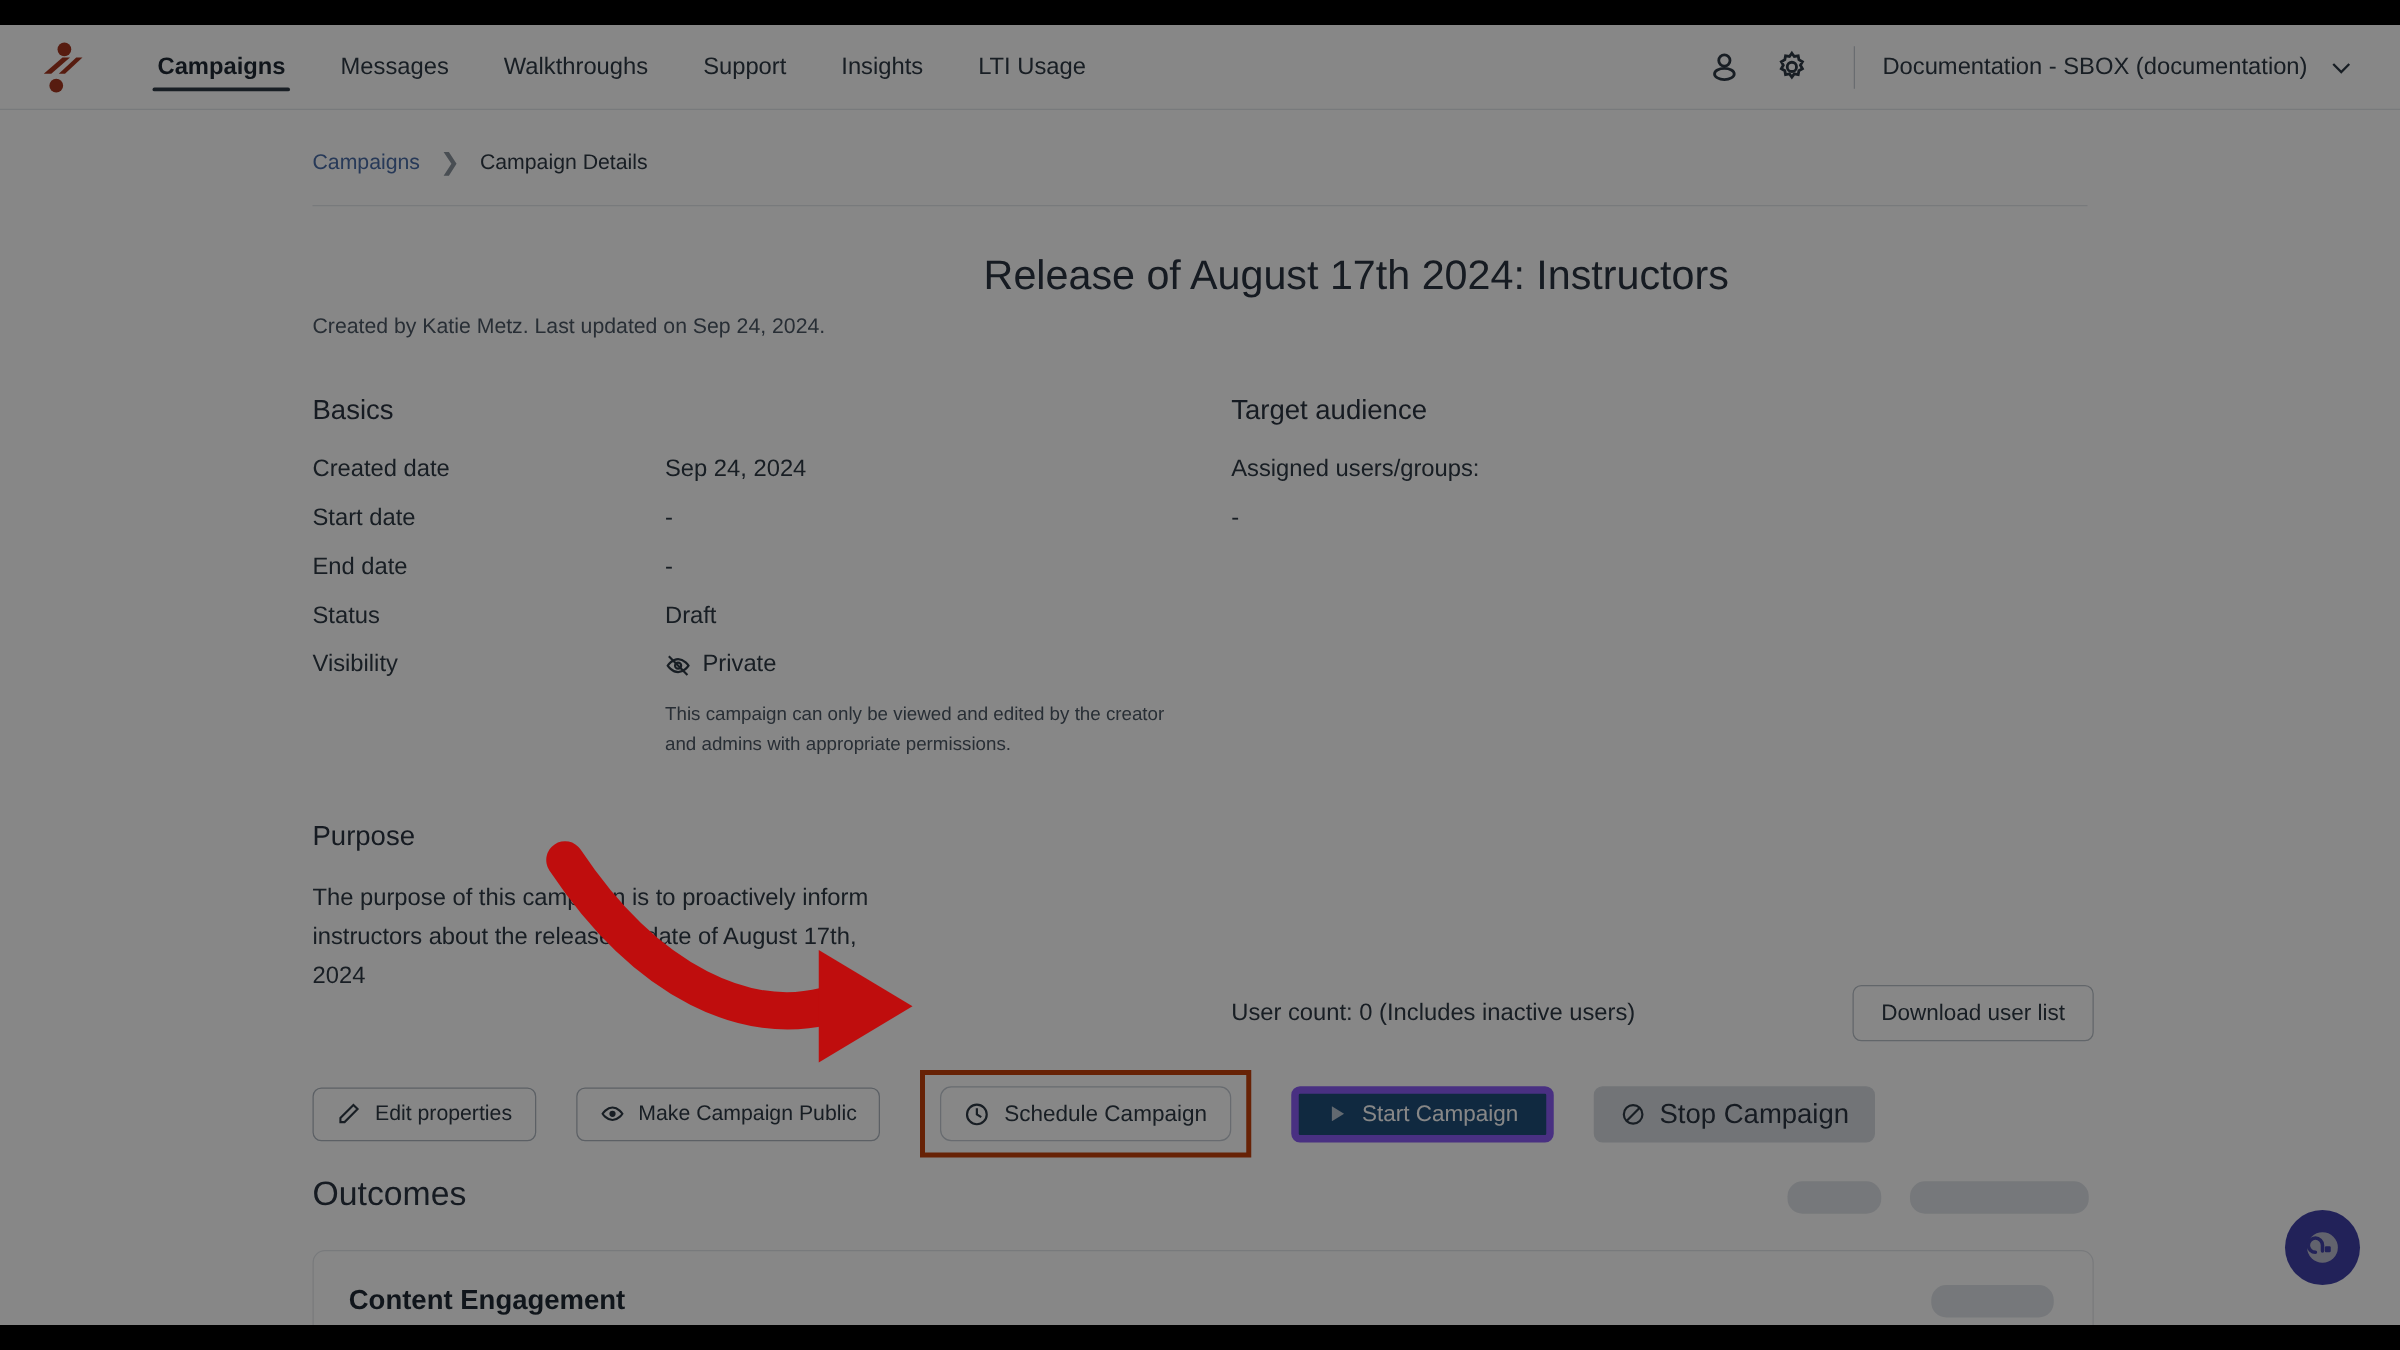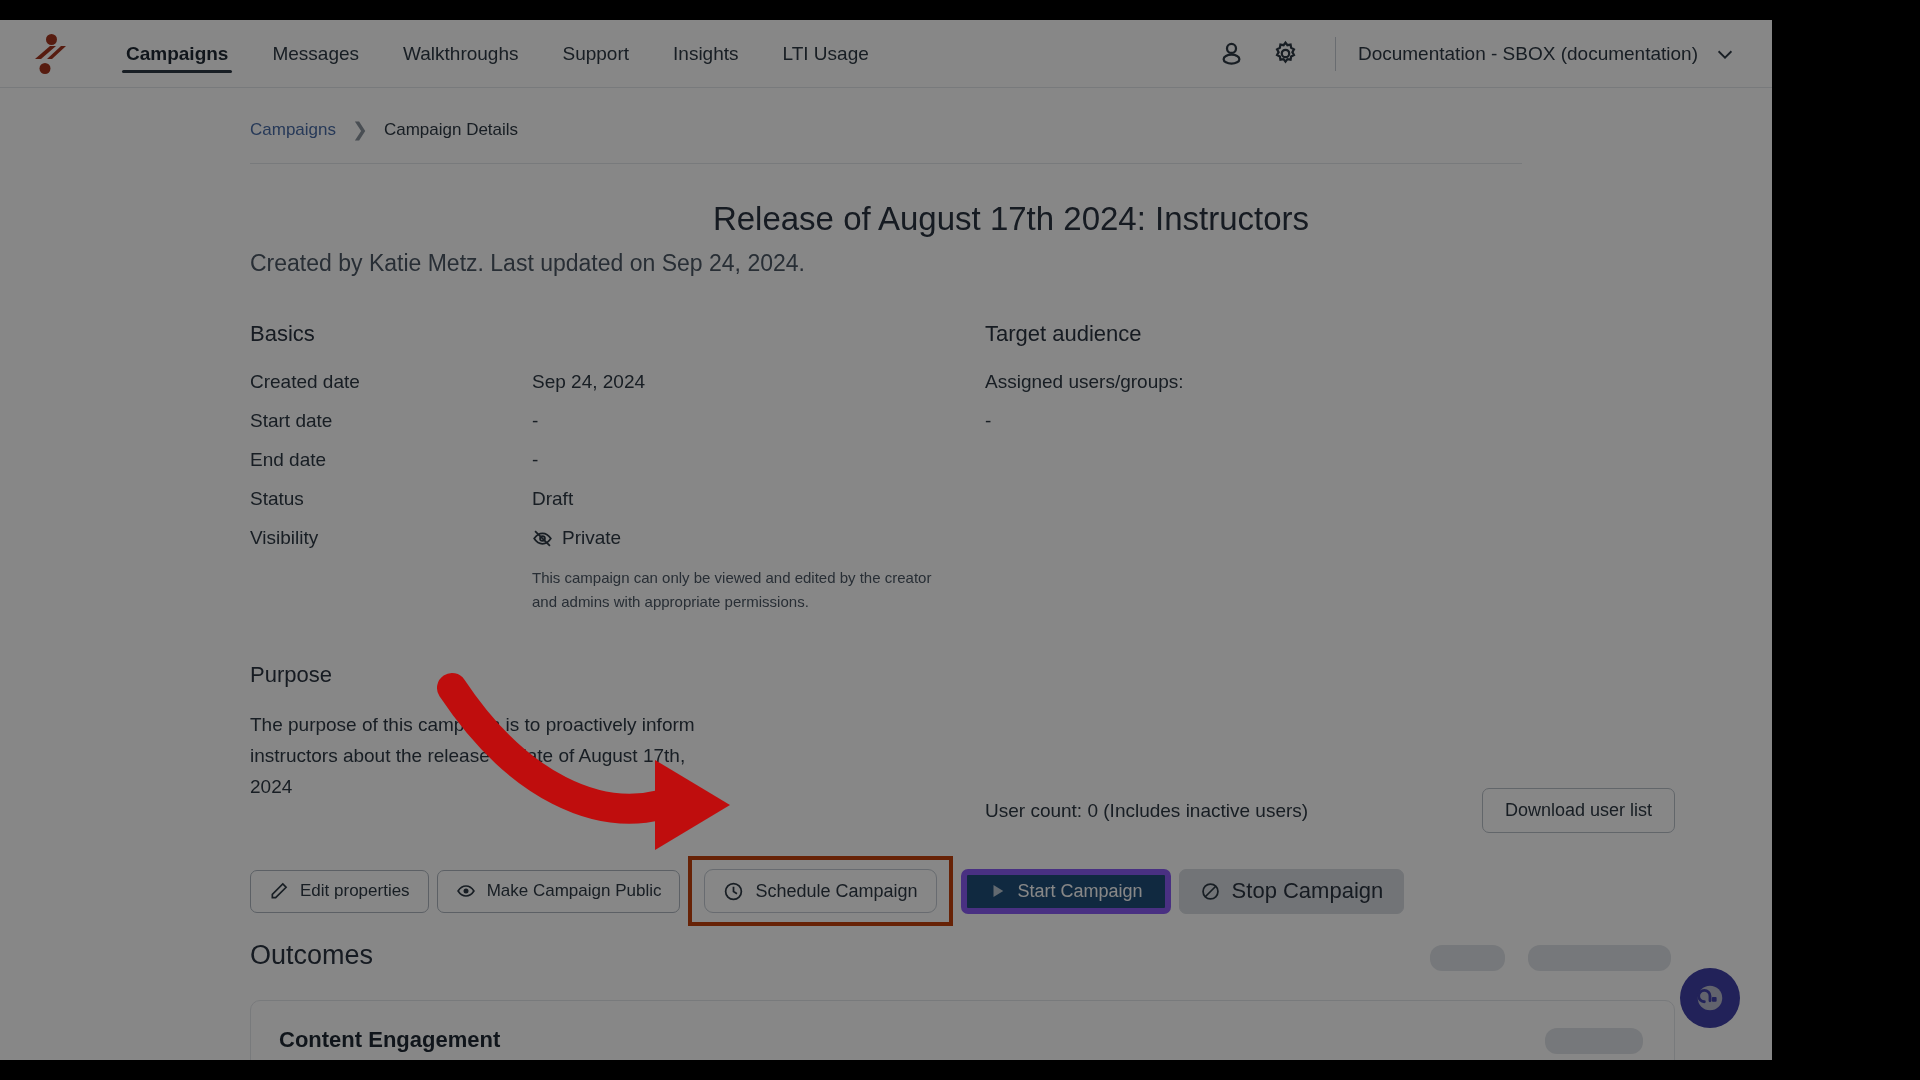--- a/index.html
+++ b/index.html
@@ -7,21 +7,21 @@
     width:1920px; height:1080px;
     background:#000;
     font-family:"Liberation Sans", sans-serif;
     overflow:hidden;
   }
 
   
   #app {
     position:absolute;
     left:0; top:20px;
-    width:1772px; height:1040px;
+    width:1920px; height:1040px;
     background:#be185d;
     overflow:hidden;
   }
 
   
   #dim {
     position:absolute; left:0; top:0; width:1920px; height:1080px;
     background:rgba(0,0,0,0.47);
     pointer-events:none;
     z-index:50;
@@ -91,21 +91,21 @@
 
   #page-title {
     padding:36px 0 0 250px;
     font-size:33px;
     color:#2b3440;
     font-weight:normal;
     text-align:center;
   }
   #page-sub {
     padding:12px 0 0 250px;
-    font-size:23px;
+    font-size:17px;
     color:#4c5865;
   }
 
   
   #cols {
     display:flex;
     padding:44px 0 0 250px;
   }
   .col-left { width:735px; }
   .col-right { width:720px; }
@@ -161,21 +161,21 @@
   }
   .btn-muted {
     background:#d8dce1; border:1px solid #d8dce1; color:#2b3440;
     height:45px; padding:0 20px; font-size:22px;
   }
   #download-btn { height:45px; padding:0 22px; font-size:18px; }
 
   #actions-row {
     position:absolute;
     left:250px; top:768px;
-    display:flex; align-items:center; gap:8px;
+    display:flex; align-items:center; gap:32px;
     z-index:20;
   }
 
   
   #schedule-highlight {
     position:relative;
     border:4px solid #c2410c;
     background:#ffffff;
     padding:9px 12px;
     z-index:30;

